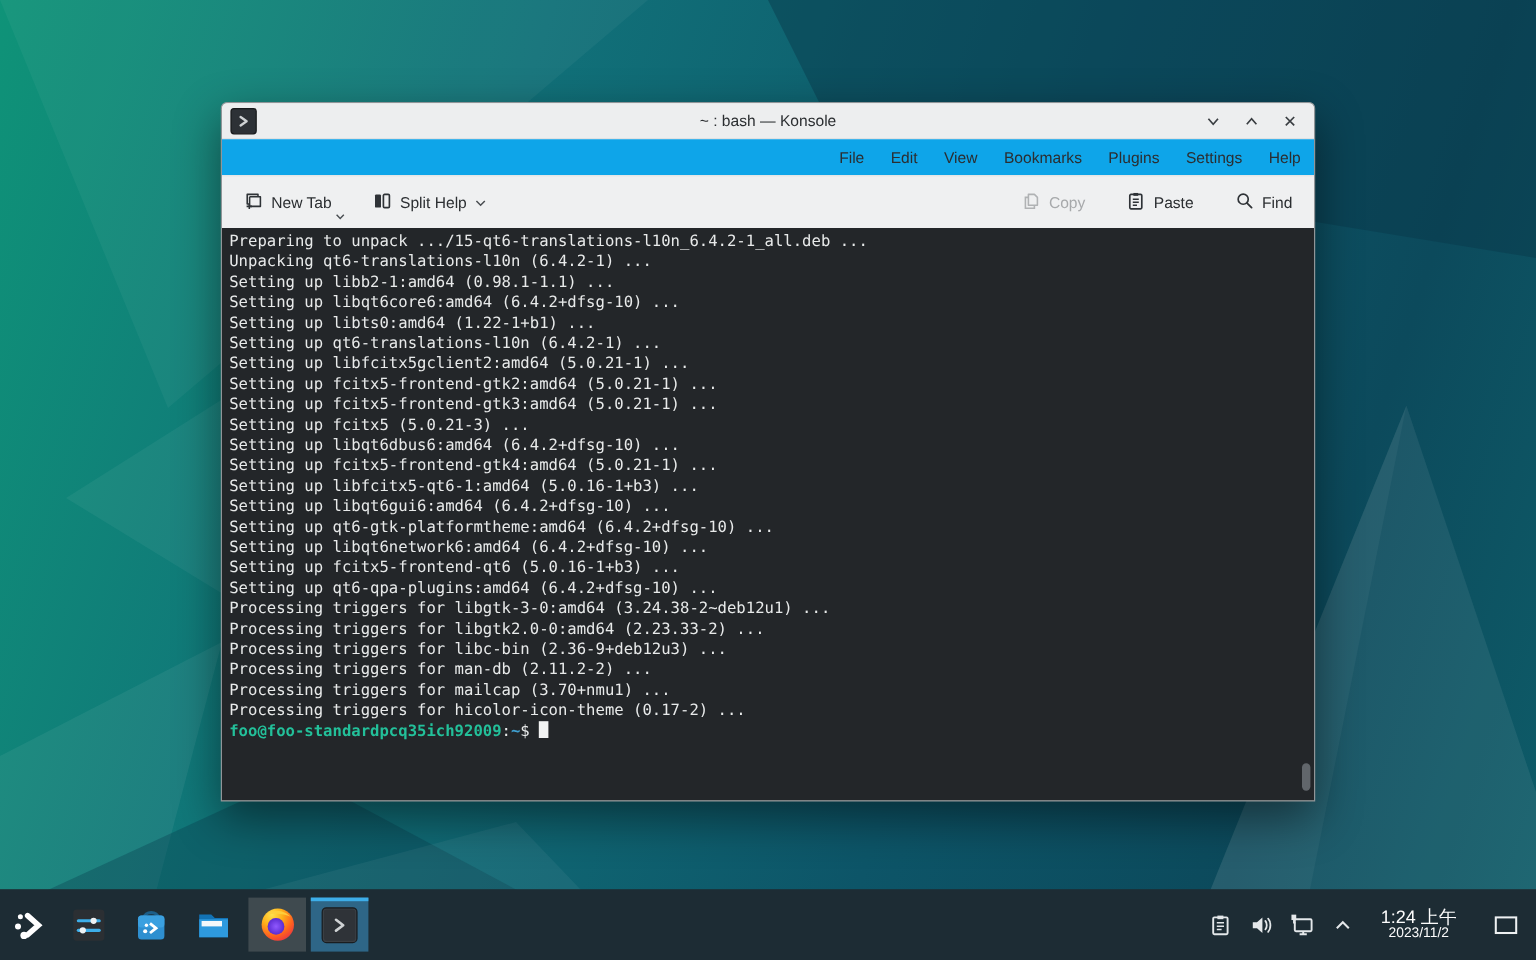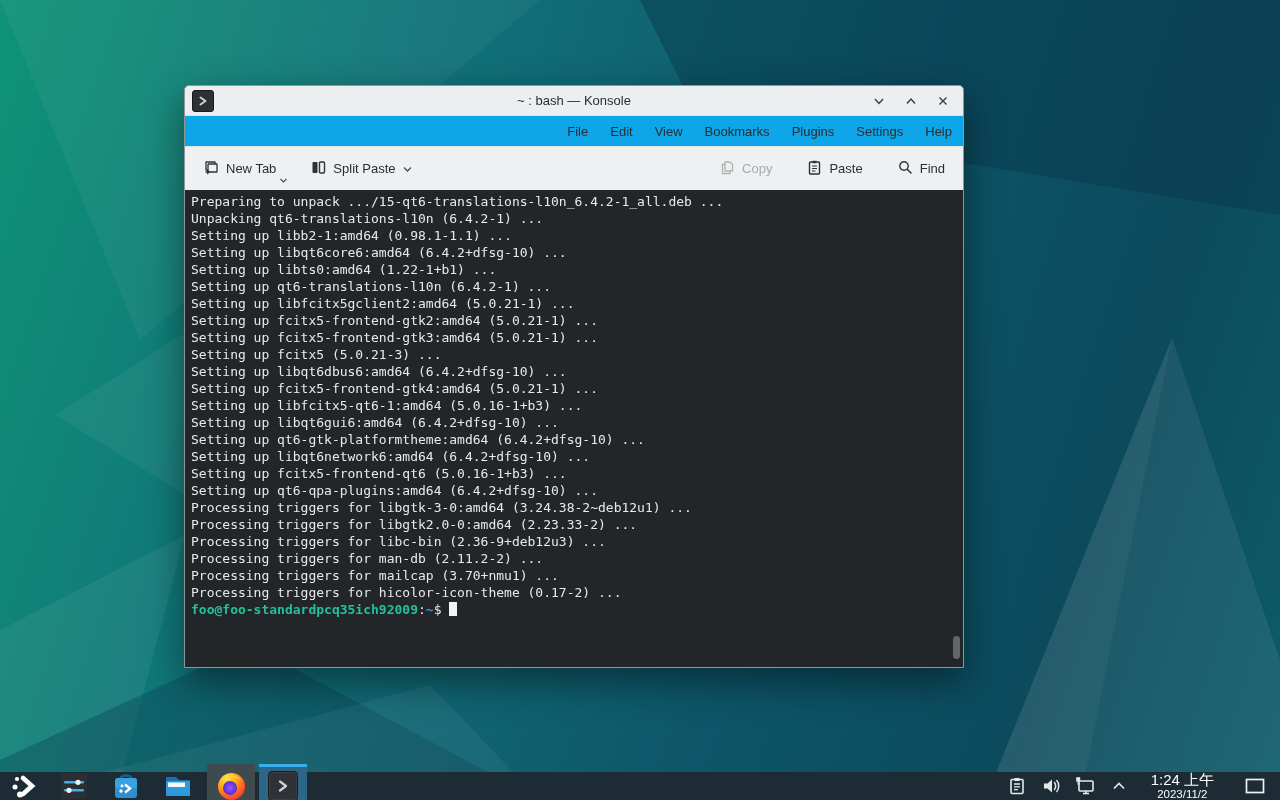--- a/index.html
+++ b/index.html
@@ -4,21 +4,21 @@
 <style>
   * { margin:0; padding:0; box-sizing:border-box; }
   html,body { width:1280px; height:800px; overflow:hidden; font-family:"Liberation Sans", sans-serif; }
 
   
   .desktop { position:absolute; inset:0; width:1280px; height:800px;
     background:linear-gradient(108deg,#0f9378 0%, #117179 30%, #0d5568 62%, #0c4a5c 82%, #0e5d69 100%); }
   .desktop svg.wall { position:absolute; inset:0; }
 
   
-  .window { position:absolute; left:184px; top:85px; width:780px; height:583px;
+  .window { position:absolute; left:184px; top:85px; width:912px; height:583px;
     display:flex; flex-direction:column; background:#eff0f1;
     border:1px solid #909598; border-radius:5px 5px 0 0;
     box-shadow:0 14px 38px rgba(0,0,0,0.45); }
 
   .titlebar { height:30px; position:relative; display:flex; align-items:center; justify-content:center;
     background:#edeeef; border-radius:5px 5px 0 0; border-bottom:1px solid #e0e1e2; }
   .win-icon { position:absolute; left:7px; top:4px; width:22px; height:22px; background:#2d3136;
     border-radius:3px; border:1px solid #17191b; display:flex; align-items:center; justify-content:center; }
   .title-text { font-size:13px; color:#2b2e31; }
   .controls { position:absolute; right:12px; top:0; height:30px; display:flex; align-items:center; gap:16px; }
@@ -44,21 +44,21 @@
   .prompt-user { color:#23c09a; font-weight:bold; }
   .prompt-colon { color:#e8eaea; }
   .prompt-path { color:#3f9fd0; font-weight:bold; }
   .prompt-dollar { color:#e8eaea; }
   .cursor { display:inline-block; width:8px; height:14px; background:#f2f3f3;
     vertical-align:-2px; margin-left:8px; }
   .scroll-thumb { position:absolute; right:3px; bottom:8px; width:7px; height:23px;
     border-radius:4px; background:#61666b; cursor:pointer; }
 
   
-  .taskbar { position:absolute; left:0; bottom:0; width:1280px; height:28px;
+  .taskbar { position:absolute; left:0; bottom:0; width:1280px; height:59px;
     background:#1d2c34; display:flex; align-items:center; z-index:5; }
   .tb-icon { width:30px; height:30px; display:flex; align-items:center; justify-content:center;
     cursor:pointer; flex:0 0 auto; }
   .task-cell { width:48px; height:45px; display:flex; align-items:center; justify-content:center;
     cursor:pointer; position:relative; flex:0 0 auto; }
   .task-cell.open { background:#3f4a4f; }
   .task-cell.active { background:#2e6687; }
   .task-cell.active::before { content:""; position:absolute; top:0; left:0; right:0; height:3px; background:#3daee9; }
   .konsole-glyph { width:30px; height:30px; background:#2f3338; border:1px solid #1a1d20;
     border-radius:4px; display:flex; align-items:center; justify-content:center;
@@ -141,21 +141,21 @@
       </span>
     </div>
     <div class="tb-gap"></div>
     <div class="tbtn">
       <span>
         <svg width="17" height="17" viewBox="0 0 17 17">
             <rect x="2.5" y="3" width="5" height="11" rx="1" fill="#2f3337"></rect>
             <rect x="9.5" y="3" width="5" height="11" rx="1" fill="none" stroke="#2f3337" stroke-width="1.4"></rect>
           </svg>
       </span>
-      <span>Split Paste</span>
+      <span>Split Help</span>
       <svg width="11" height="8" viewBox="0 0 11 8">
           <path d="M2 2.5 L5.5 6 L9 2.5" fill="none" stroke="#4a4e52" stroke-width="1.3"></path>
         </svg>
     </div>
     <div class="tb-spacer"></div>
     <div class="tbtn disabled">
       <span>
         <svg width="17" height="17" viewBox="0 0 17 17">
             <path d="M6 3 H11 L13.5 5.5 V12 H6 Z" fill="none" stroke="#b0b2b4" stroke-width="1.3" stroke-linejoin="round"></path>
             <path d="M6 5.5 H3.5 V14.5 H11 V12" fill="none" stroke="#b0b2b4" stroke-width="1.3"></path>

